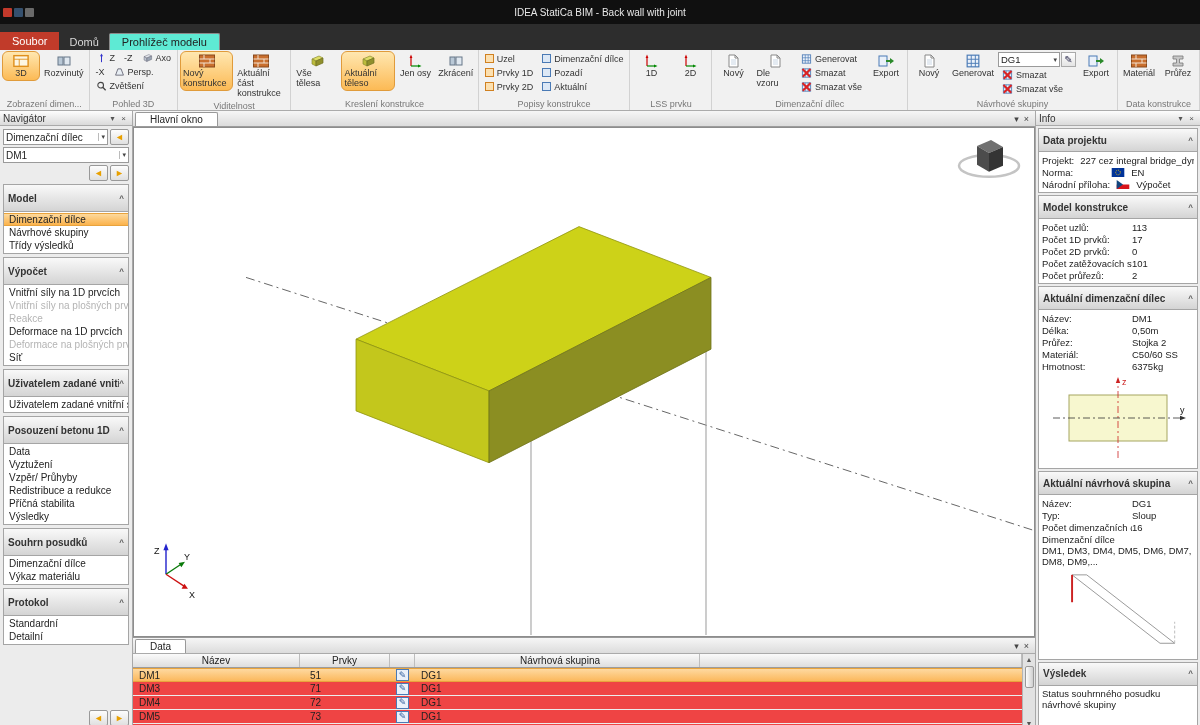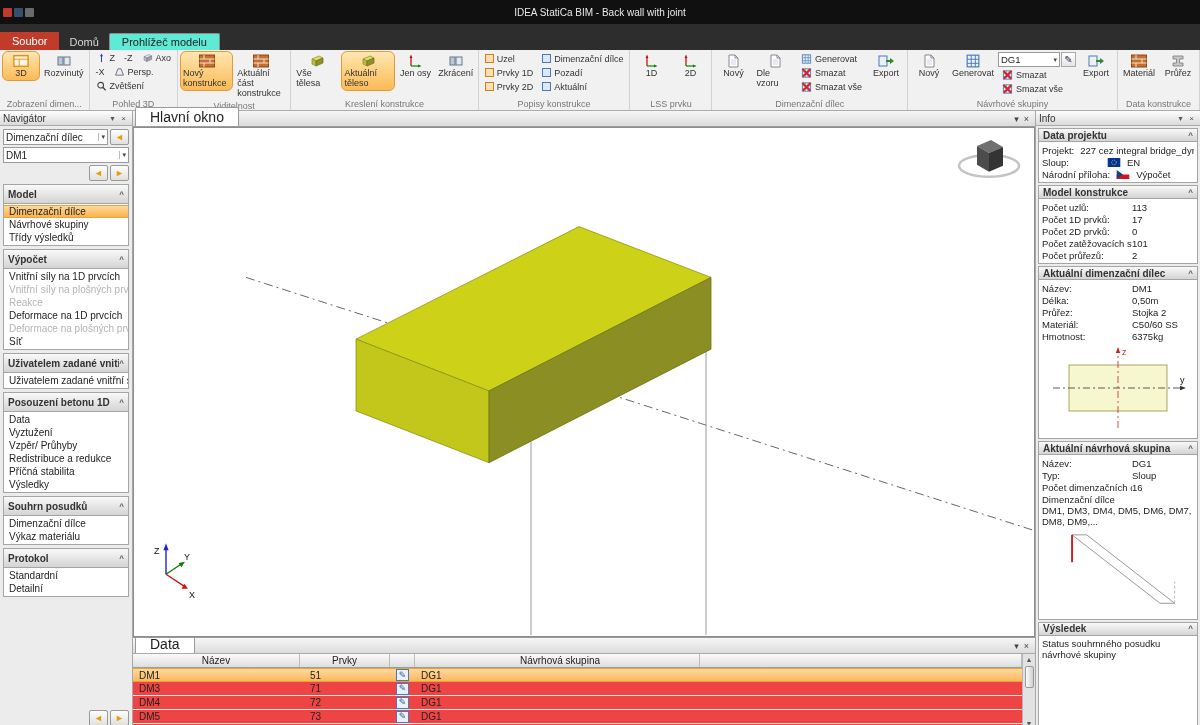--- a/index.html
+++ b/index.html
@@ -45,32 +45,32 @@
 .panel-header{height:15px;flex:none;background:linear-gradient(#fdfdfd,#dadada);border-bottom:1px solid #aaa;display:flex;align-items:center;padding:0 3px;font-size:10px;color:#333}
 .panel-header .ph-title{flex:1;white-space:nowrap;overflow:hidden}
 .ph-ic{width:11px;text-align:center;color:#555;font-size:8px}
 .nav-top{padding:3px 3px 0;display:flex;flex-direction:column;gap:2px}
 .navrow{display:flex;gap:2px}
 .combo{height:16px;background:#fff;border:1px solid #9a9a9a;display:flex;align-items:center;font-size:10px;padding:0 2px;flex:1;min-width:0}
 .combo .cv{flex:1;overflow:hidden;white-space:nowrap}
 .combo .ca{font-size:7px;color:#444;border-left:1px solid #bbb;padding-left:2px}
 .arrbtn{width:19px;height:16px;flex:none;border:1px solid #999;background:linear-gradient(#fdfdfd,#e0e0e0);display:flex;align-items:center;justify-content:center;color:#e8a000;font-size:9px;border-radius:2px}
 .nav-section{margin:3px 3px 0}
-.sec-header{height:20px;background:linear-gradient(#f9f9f9,#d4d4d4);border:1px solid #a5a5a5;display:flex;align-items:center;padding:8px 4px;font-weight:bold;font-size:10px;color:#333}
+.sec-header{height:28px;background:linear-gradient(#f9f9f9,#d4d4d4);border:1px solid #a5a5a5;display:flex;align-items:center;padding:8px 4px;font-weight:bold;font-size:10px;color:#333}
 .sec-header .st{flex:1;white-space:nowrap;overflow:hidden}
 .chev{font-size:8px;color:#555}
 .sec-items{background:#fff;border:1px solid #a5a5a5;border-top:none;padding:1px 0}
 .nav-item{height:13px;display:flex;align-items:center;padding:0 5px;white-space:nowrap;overflow:hidden;color:#222}
 .nav-item.disabled{color:#b4b4b4}
 .nav-item.selected{background:linear-gradient(#fdd99d,#fbb34c);border-top:1px solid #e8a33d;border-bottom:1px solid #e8a33d}
 .nav-bottom{margin-top:auto;display:flex;justify-content:flex-end;gap:2px;padding:3px}
 
 .center{flex:1;display:flex;flex-direction:column;min-width:0}
 .doc-tabbar{height:16px;background:linear-gradient(#f6f6f6,#dcdcdc);border-bottom:1px solid #9c9c9c;display:flex;align-items:flex-end;padding:0 2px}
-.doc-tab{background:#fff;border:1px solid #999;border-bottom:none;padding:1px 14px;font-size:14px;border-radius:2px 2px 0 0}
+.doc-tab{background:#fff;border:1px solid #999;border-bottom:none;padding:1px 14px;font-size:10px;border-radius:2px 2px 0 0}
 .bar-icons{margin-left:auto;display:flex;gap:5px;font-size:9px;color:#444;align-self:center;padding-right:4px}
 .viewport{flex:1;background:#fff;border:1px solid #8d8d8d;overflow:hidden}
 
 .datapanel{height:92px;flex:none;border-top:1px solid #999;background:#ececec;display:flex;flex-direction:column;overflow:hidden}
 .dp-tabbar{height:16px;flex:none;background:linear-gradient(#f6f6f6,#dcdcdc);border-bottom:1px solid #aaa;display:flex;align-items:flex-end;padding:0 2px}
 .dp-body{flex:1;display:flex;overflow:hidden}
 .dp-grid{flex:1;overflow:hidden;background:#fff}
 .dp-row{height:14px;display:flex;font-size:10px;align-items:center;background:#ef4444;border-bottom:1px solid #ececec}
 .dp-row.header{background:linear-gradient(#fafafa,#dedede);border-bottom:1px solid #9c9c9c}
 .dp-row.header>div{border-right:1px solid #bdbdbd;height:100%;display:flex;align-items:center;justify-content:center}
@@ -81,21 +81,21 @@
 .dpc4{width:285px;padding-left:6px}
 .dpc5{flex:1}
 .dp-row.header .dpc1,.dp-row.header .dpc2{padding:0}
 .editic{width:13px;height:12px;border:1px solid #4a7ab5;background:#eaf1fa;color:#2a5a9a;font-size:9px;display:flex;align-items:center;justify-content:center;line-height:1}
 .dp-scroll{width:13px;flex:none;background:#e2e2e2;border-left:1px solid #b5b5b5;display:flex;flex-direction:column;align-items:center;font-size:7px;color:#555}
 .dp-thumb{width:9px;height:22px;background:linear-gradient(90deg,#fdfdfd,#cfcfcf);border:1px solid #999;border-radius:2px;margin-top:1px}
 .dp-sbtn{height:11px;display:flex;align-items:center}
 
 .infopanel{width:165px;background:#ececec;border-left:1px solid #a8a8a8;display:flex;flex-direction:column;font-size:9.5px;overflow:hidden}
 .isec{margin:2px 2px 0}
-.isec-h{height:14px;background:linear-gradient(#f9f9f9,#d4d4d4);border:1px solid #a5a5a5;display:flex;align-items:center;padding:0 4px;font-weight:bold;font-size:10px;color:#333}
+.isec-h{height:24px;background:linear-gradient(#f9f9f9,#d4d4d4);border:1px solid #a5a5a5;display:flex;align-items:center;padding:0 4px;font-weight:bold;font-size:10px;color:#333}
 .isec-h .st{flex:1;white-space:nowrap;overflow:hidden}
 .isec-b{background:#fff;border:1px solid #a5a5a5;border-top:none;padding:2px 3px}
 .kv{display:flex;height:12px;align-items:center;overflow:hidden}
 .kv .k{flex:1;white-space:nowrap;overflow:hidden}
 .kv .v{width:62px;flex:none;white-space:nowrap;overflow:hidden}
 .kvfree{height:12px;display:flex;align-items:center;gap:6px;white-space:nowrap;overflow:hidden}
 .flag{width:14px;height:9px;flex:none;display:inline-flex}
 .wraptext{line-height:1.15;padding:1px 0}
 
 .statusbar{height:14px;background:#f0f0f0;border-top:1px solid #9a9a9a;display:flex;align-items:center;padding:0 4px;font-size:10px;color:#333}
@@ -713,21 +713,21 @@
       <div class="isec-h">
           <span class="st">Data projektu</span>
           <span class="chev">^</span>
         </div>
       <div class="isec-b">
         <div class="kvfree">
             <span>Projekt:</span>
             <span>227 cez integral bridge_dynamic</span>
           </div>
         <div class="kvfree">
-            <span>Sloup:</span>
+            <span>Norma:</span>
             <span style="margin-left:26px"></span>
             <svg class="flag">
               <use href="#sym-flag-eu"></use>
             </svg>
             <span>EN</span>
           </div>
         <div class="kvfree">
             <span>Národní příloha:</span>
             <svg class="flag">
               <use href="#sym-flag-cz"></use>

